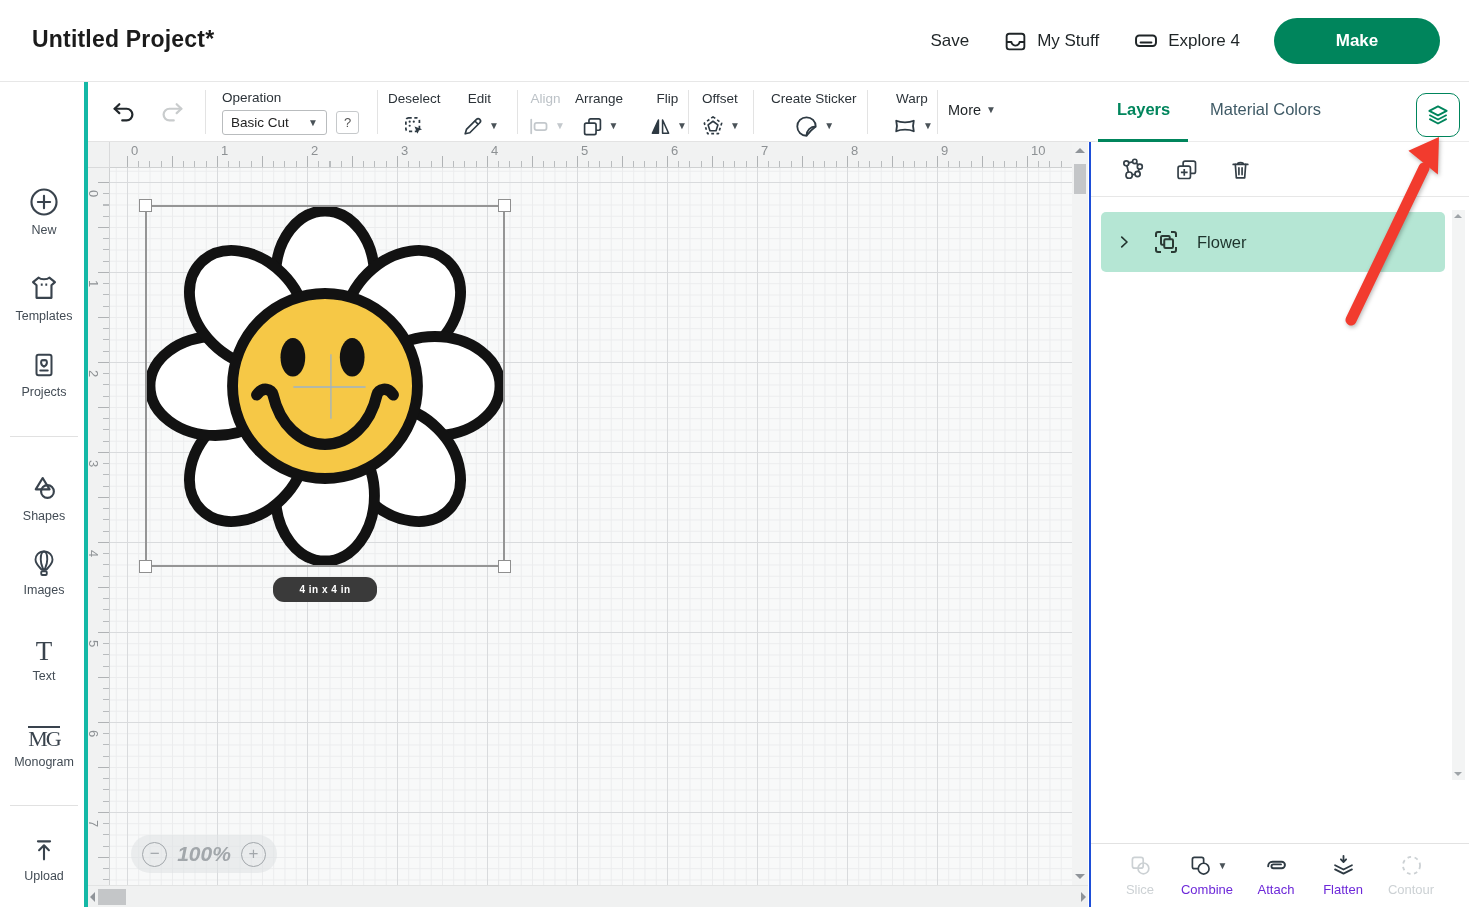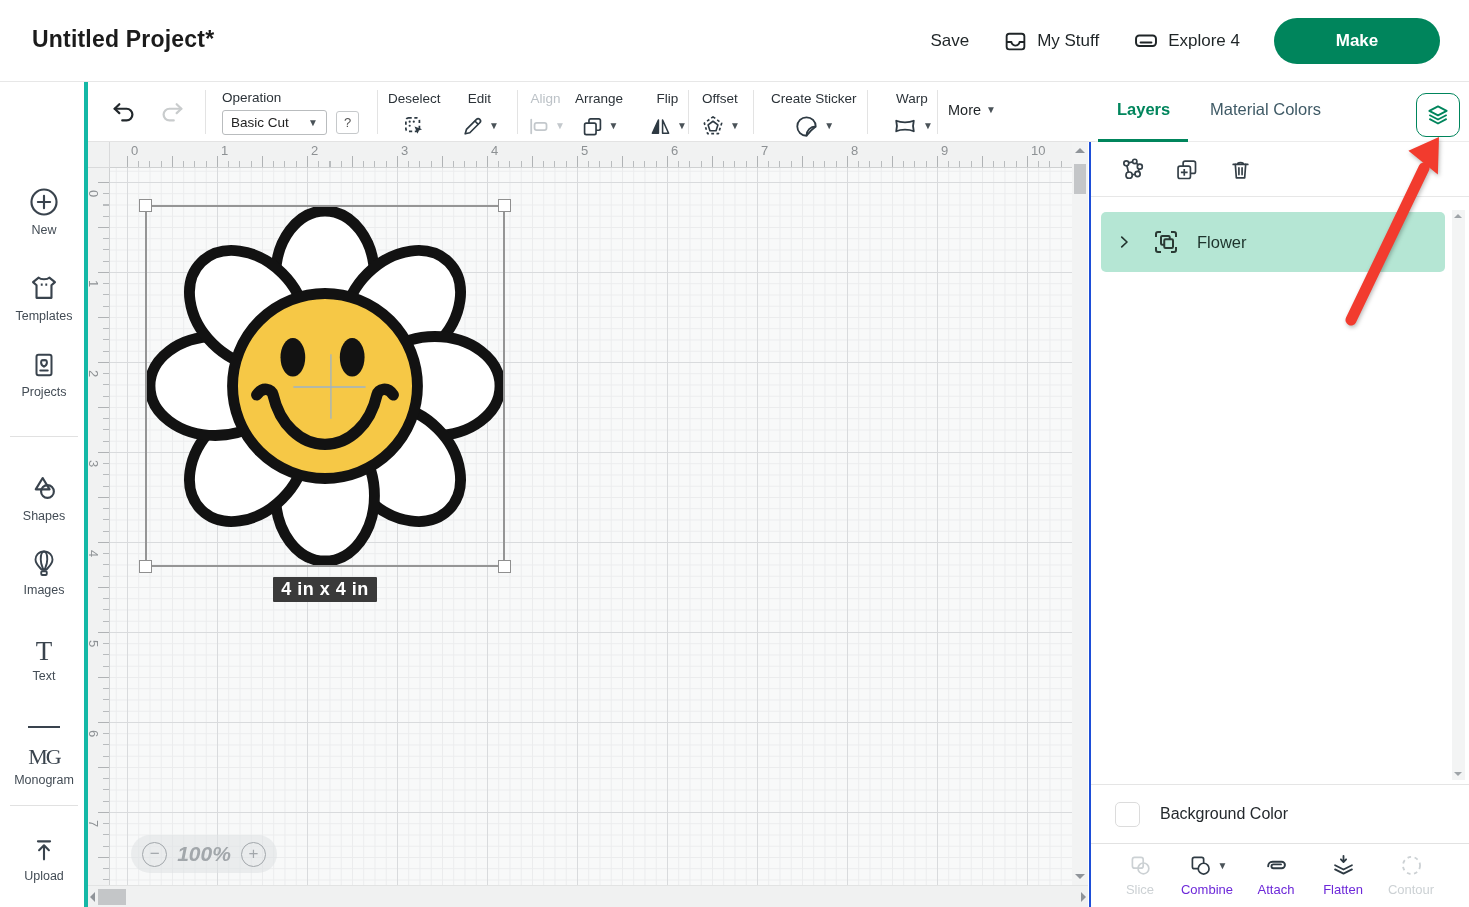--- a/index.html
+++ b/index.html
@@ -18,21 +18,21 @@
 
   
   .sidebar { position:absolute; left:0; top:82px; width:88px; height:825px; background:#fff;
     border-right:4px solid #14b8a6; z-index:20; }
   .side-item { position:absolute; left:0; width:88px; display:flex; flex-direction:column; align-items:center; gap:5px;
     color:#39434d; cursor:pointer; }
   .side-item .lbl { font-size:12.5px; color:#434c55; }
   .side-div { position:absolute; left:10px; width:68px; border-top:1px solid #e1e1e1; }
   .serifT { font-family:"Liberation Serif", serif; font-size:27px; line-height:26px; color:#39434d; }
   .mono-g { font-family:"Liberation Serif", serif; font-size:22px; line-height:22px; letter-spacing:-2px;
-    border-top:2px solid #39434d; padding-top:18px; color:#39434d; }
+    border-top:2px solid #39434d; padding-top:0; color:#39434d; }
 
   
   .toolbar { position:absolute; left:88px; top:82px; width:1007px; height:60px; background:#fff;
     border-bottom:1px solid #e3e3e3; z-index:25; }
   .tb-sep { position:absolute; top:8px; height:44px; border-left:1px solid #e3e3e3; }
   .tool { position:absolute; display:flex; flex-direction:column; align-items:center; cursor:pointer; color:#2e3a43; }
   .tool .tlabel { font-size:13.5px; color:#2b3238; height:18px; }
   .tool .irow { display:flex; align-items:center; gap:4px; margin-top:4px; height:26px; }
   .tool.disabled, .tool.disabled .tlabel { color:#bcc2c7; }
   .caret { font-size:10px; color:#4a5258; line-height:10px; }
@@ -67,21 +67,21 @@
       linear-gradient(to right,#d9dbdd 1px,transparent 1px),
       linear-gradient(to bottom,#d9dbdd 1px,transparent 1px),
       linear-gradient(to right,#ebeced 1px,transparent 1px),
       linear-gradient(to bottom,#ebeced 1px,transparent 1px);
     background-size:90px 90px,90px 90px,11.25px 11.25px,11.25px 11.25px;
     background-position:17px 14px,17px 14px,17px 14px,17px 14px; }
 
   .selection-box { position:absolute; left:57px; top:63px; width:360px; height:362px; border:2px solid #959595; }
   .handle { position:absolute; width:13px; height:13px; background:#fff; border:1.5px solid #8f8f8f; }
   .size-badge { position:absolute; left:185px; top:435px; width:104px; height:25px; background:#3a3a3a;
-    border-radius:1px; color:#fff; font-size:18px; font-weight:700; display:flex; align-items:center; justify-content:center; letter-spacing:.5px; }
+    border-radius:11px; color:#fff; font-size:10px; font-weight:700; display:flex; align-items:center; justify-content:center; letter-spacing:.5px; }
   .zoom-pill { position:absolute; left:43px; top:693px; width:146px; height:38px; border-radius:19px;
     background:rgba(223,226,228,.55); display:flex; align-items:center; justify-content:center; gap:10px; }
   .zoom-circle { width:25px; height:25px; border-radius:50%; border:1.6px solid #a2a7ab; color:#a2a7ab;
     font-size:17px; line-height:21px; text-align:center; cursor:pointer; }
   .zoom-val { font-size:21px; color:#a2a7ab; font-weight:600;font-style:italic; }
 
   
   .vscroll { position:absolute; left:984px; top:0; width:16px; height:743px; background:#f2f3f3; }
   .hscroll { position:absolute; left:0; top:743px; width:1000px; height:22px; background:#f0f1f1; border-top:1px solid #e2e3e3; }
   .vthumb { position:absolute; left:2px; top:22px; width:12px; height:30px; background:#c4c6c8; }
@@ -501,24 +501,20 @@
       </svg>
       </span>
     <span class="layer-name">Flower</span>
   </div>
 
   <div class="lscroll">
     <div class="arr" style="left:2px; top:4px; border:4.5px solid transparent; border-bottom-color:#9fa4a8; border-top:none"></div>
     <div class="arr" style="left:2px; bottom:4px; border:4.5px solid transparent; border-top-color:#9fa4a8; border-bottom:none"></div>
   </div>
 
-  <div class="bg-section">
-    <div class="bg-checkbox"></div>
-    <div class="bg-label">Background Color</div>
-  </div>
 
   <div class="rp-actions">
     <div class="rp-action disabled" style="left:18px">
       <svg width="27" height="27" viewBox="0 0 24 24" fill="none" stroke="#ccd1d4" stroke-width="1.5" stroke-linejoin="round">
         <rect x="4.8" y="4.8" width="9.6" height="9.6" rx="2"></rect>
           <circle cx="14.6" cy="14.6" r="4.8"></circle>
       </svg>
       <span class="albl">Slice</span>
     </div>
     <div class="rp-action" style="left:85px">

